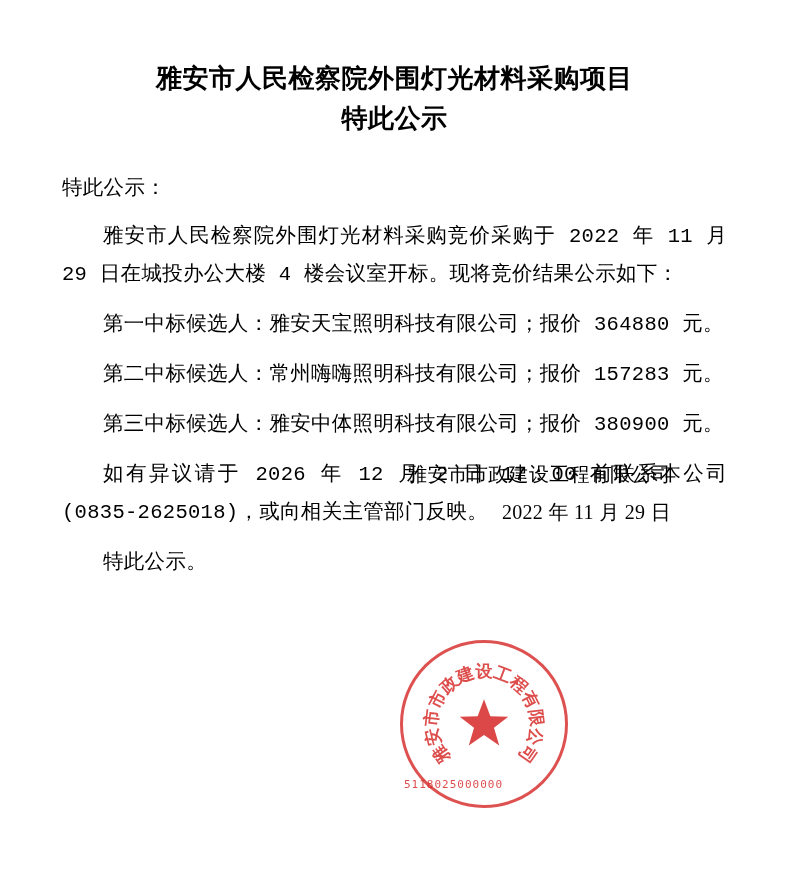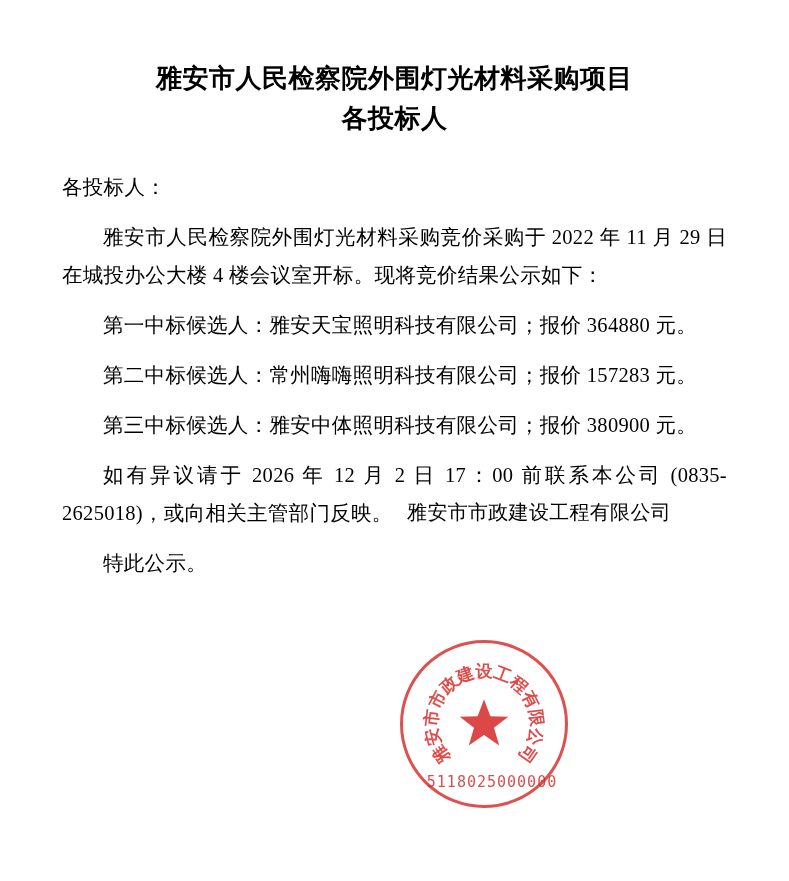--- a/index.html
+++ b/index.html
@@ -44,20 +44,21 @@
   p.para {
     font-size: 20.5px;
     line-height: 38px;
     margin: 0 0 12px 0;
     text-align: justify;
     text-justify: inter-ideograph;
     letter-spacing: 0.3px;
   }
   p.indent {
     text-indent: 2em;
+    font-family: Liberation Mono, monospace;
   }
   p.tight {
     margin-bottom: 10px;
   }
 
   .sign-block {
     position: absolute;
     right: 118px;
     bottom: 88px;
     text-align: right;
@@ -110,43 +111,42 @@
     top: 50%;
     font-family: "DejaVu Sans", "Liberation Sans", sans-serif;
     font-size: 17px;
     font-weight: bold;
     color: #d4211f;
     opacity: 0.8;
     transform-origin: 0 0;
   }
   .seal-bottom-text {
     position: absolute;
-    left: 16px;
+    left: 4px;
     right: 0;
     bottom: 17px;
-    text-align: center;
     font-family: "DejaVu Sans Mono", monospace;
-    font-size: 15px;
+    font-size: 11px;
     color: #d4211f;
     opacity: 0.8;
     letter-spacing: 1px;
   }
 </style>
 </head>
 <body>
 
 <div class="page">
 
   <h1 class="doc-title">
     <span>雅安市人民检察院外围灯光材料采购项目</span>
-    <span class="line2">各投标人</span>
+    <span class="line2">特此公示</span>
   </h1>
 
   <div class="body-block">
-    <p class="para">各投标人：</p>
+    <p class="para">特此公示：</p>
     <p class="para indent">雅安市人民检察院外围灯光材料采购竞价采购于 2022 年 11 月 29 日在城投办公大楼 4 楼会议室开标。现将竞价结果公示如下：</p>
     <p class="para indent">第一中标候选人：雅安天宝照明科技有限公司；报价 364880 元。</p>
     <p class="para indent">第二中标候选人：常州嗨嗨照明科技有限公司；报价 157283 元。</p>
     <p class="para indent">第三中标候选人：雅安中体照明科技有限公司；报价 380900 元。</p>
     <p class="para indent">如有异议请于 2026 年 12 月 2 日 17：00 前联系本公司 (0835-2625018)，或向相关主管部门反映。</p>
     <p class="para indent tight">特此公示。</p>
   </div>
 
   <div class="seal">
     <div class="seal-ring"></div>
@@ -168,15 +168,16 @@
     <div class="seal-star">
       <svg viewBox="0 0 100 100" width="54" height="54" aria-hidden="true">
         <polygon fill="#d4211f" points="50,4 61.8,35.8 95,36.5 68.5,56.8 78.2,90 50,70.5 21.8,90 31.5,56.8 5,36.5 38.2,35.8"></polygon>
       </svg>
     </div>
     <div class="seal-bottom-text">5118025000000</div>
   </div>
 
   <div class="sign-block">
     <div class="sign-line">雅安市市政建设工程有限公司</div>
+    <div class="sign-line">2022 年 11 月 29 日</div>
   </div>
 
 </div>
 
 </body></html>

